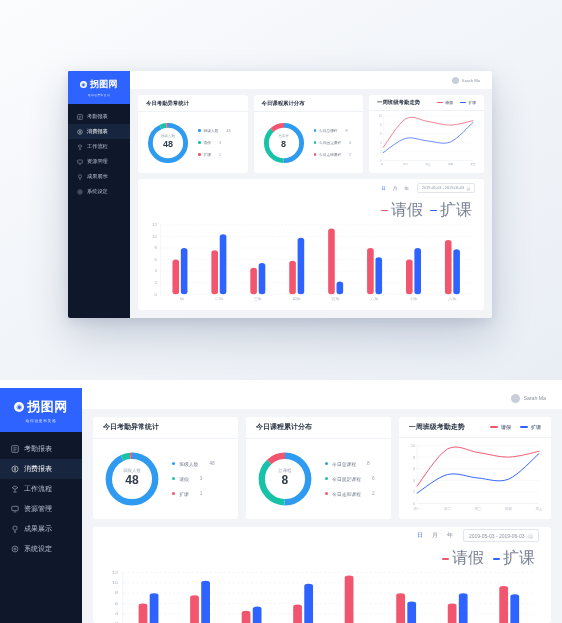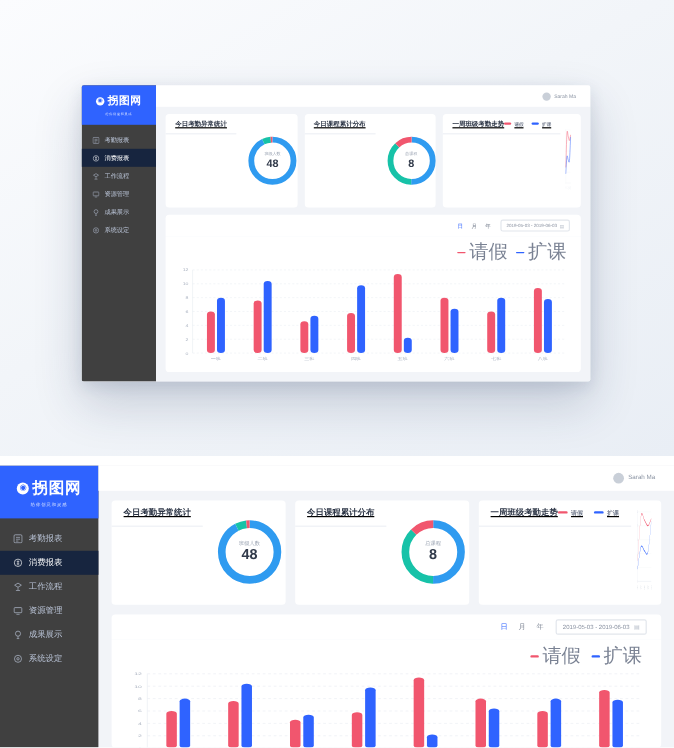--- a/index.html
+++ b/index.html
@@ -26,21 +26,21 @@
 
   
   .full {
     position: absolute; left: 0; top: 388px; width: 562px; height: 235px;
     background: #f2f4f8; overflow: hidden;
   }
 
   
   .dash { position:absolute; inset:0; display:flex; background:#f2f4f8; }
 
-  .sidebar { background:#404040; color:#cfd6e4; flex:0 0 auto; }
+  .sidebar { background:#0f172a; color:#cfd6e4; flex:0 0 auto; }
   .logo {
     background:#2f63ff; display:flex; flex-direction:column;
     align-items:center; justify-content:center; color:#fff;
   }
   .logo .mark { display:flex; align-items:center; gap:.18em; }
   .logo .glyph {
     display:inline-block; border-radius:50%;
     background:#fff; color:#2f63ff; text-align:center;
     font-weight:700; flex:none;
   }
@@ -55,21 +55,21 @@
   .content { flex:1 1 auto; display:flex; flex-direction:column; min-width:0; }
 
   .topbar { background:#fff; display:flex; align-items:center; justify-content:flex-end; }
   .user { display:flex; align-items:center; }
   .avatar { border-radius:50%; background:#c9cfd8; flex:none; }
   .uname { color:#8b94a3; white-space:nowrap; }
 
   .body { flex:1 1 auto; display:flex; flex-direction:column; min-height:0; }
 
   .cardrow { display:flex; }
-  .card { background:#fff; border-radius:3px; display:flex; min-width:0;text-decoration:underline; }
+  .card { background:#fff; border-radius:3px; display:flex; flex-direction:column; min-width:0; }
   .card-head {
     display:flex; align-items:center; justify-content:space-between;
     border-bottom:1px solid #eef1f5; color:#2b3445; font-weight:700; white-space:nowrap;
   }
   .card-body { flex:1 1 auto; display:flex; align-items:center; min-height:0; }
 
   
   .donut-wrap { display:flex; align-items:center; width:100%; }
   .donut { position:relative; flex:none; }
   .donut svg { display:block; transform:rotate(-90deg); }

